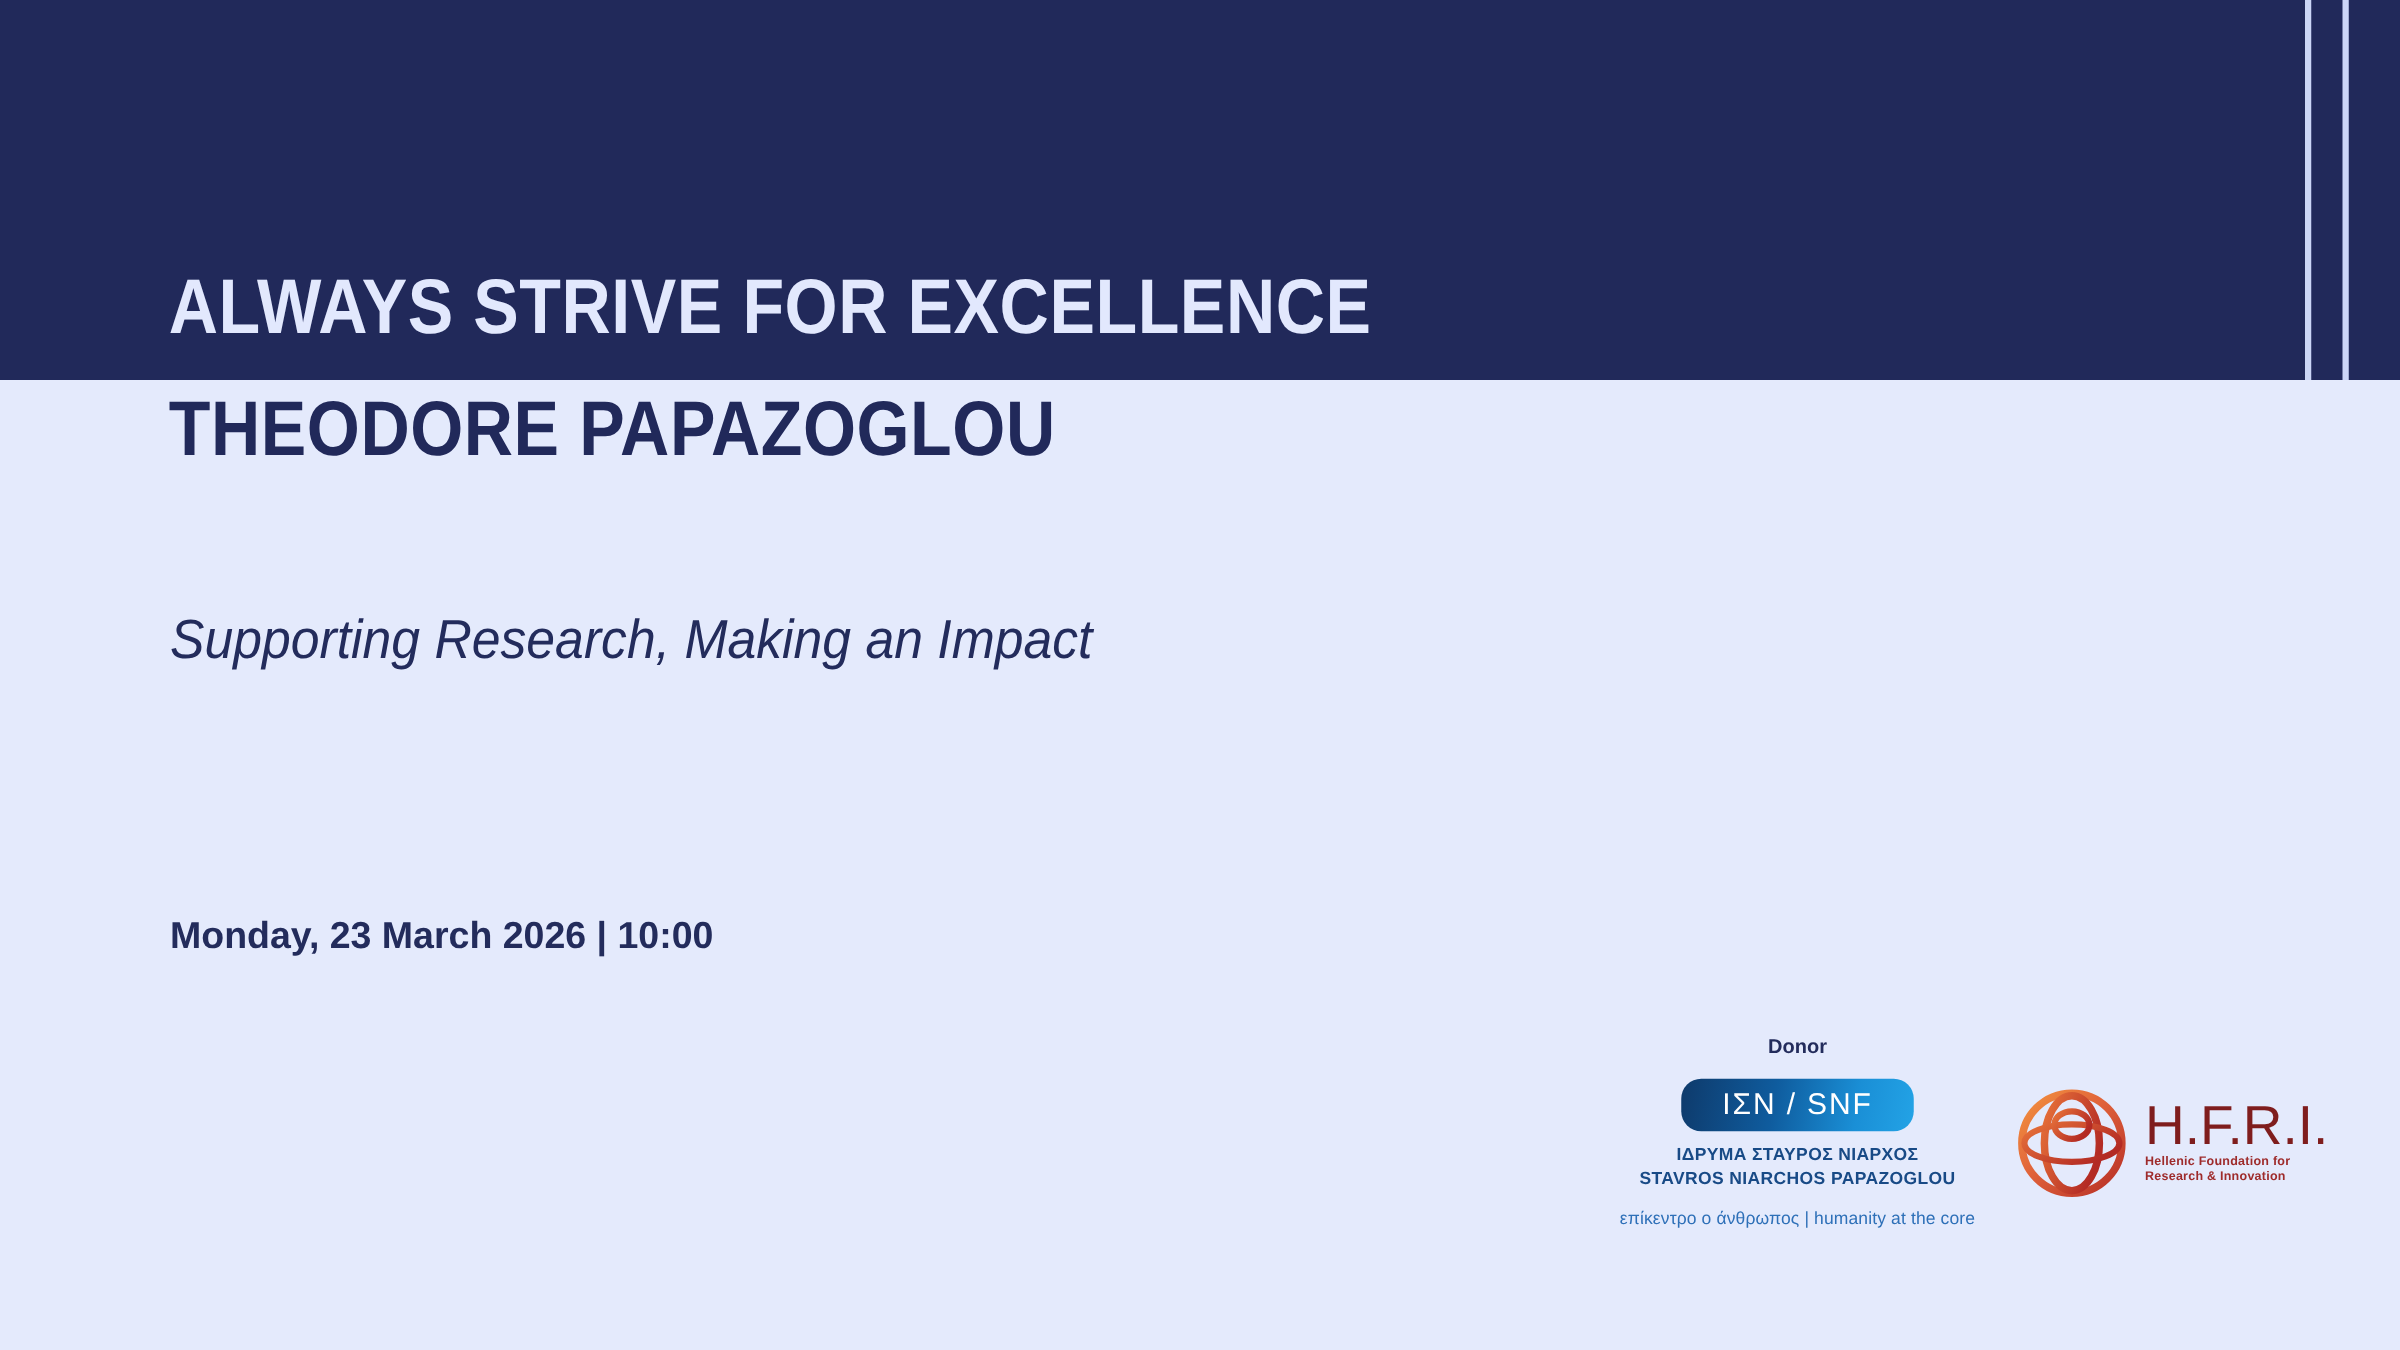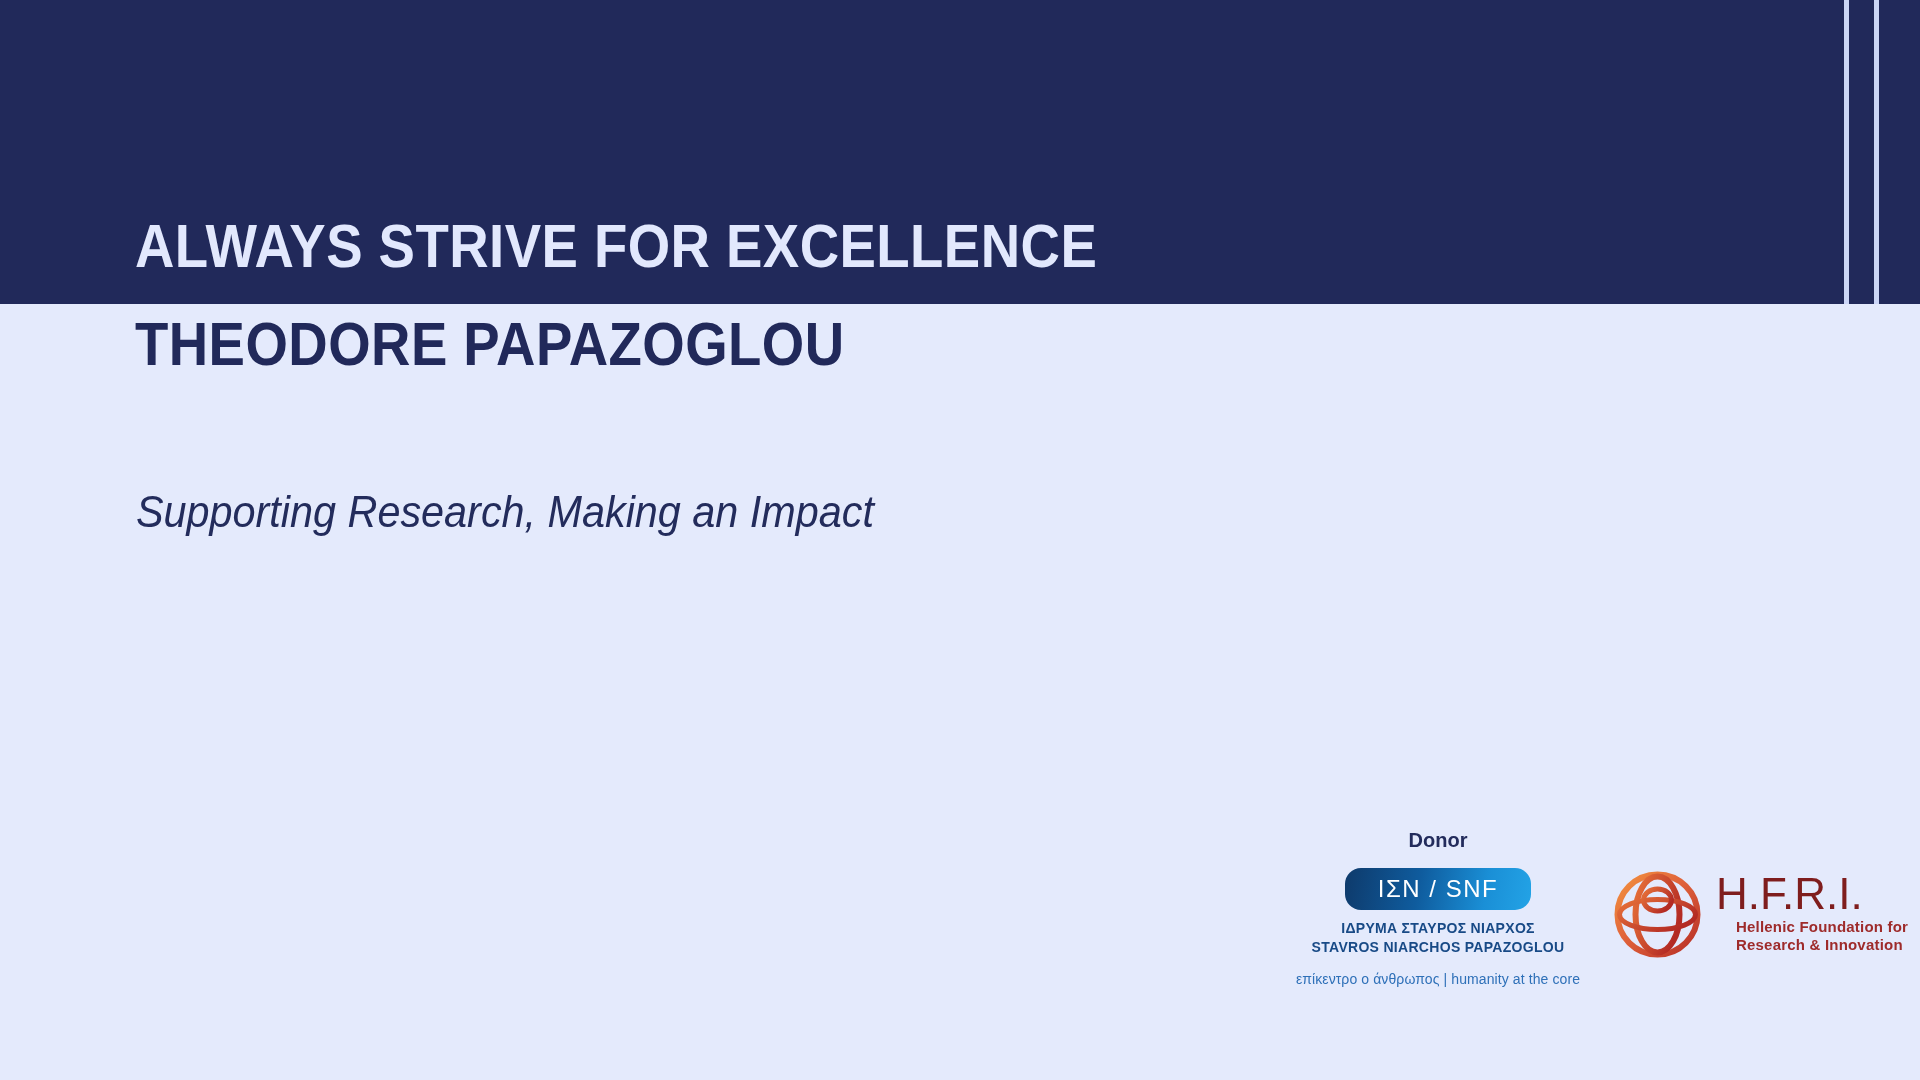--- a/index.html
+++ b/index.html
@@ -83,21 +83,21 @@
   
   .donor-block {
     position:absolute;
     left:1283px; top:828px;
     width:310px;
     text-align:center;
   }
   .donor-label {
     font-family:"Liberation Sans", sans-serif;
     font-weight:700;
-    font-size:20px;
+    font-size:16px;
     color:#232c5c;
     line-height:1.2;
   }
   .snf-box {
     width:186px; height:42px;
     margin:16px auto 0 auto;
     background:linear-gradient(100deg, #0e3a6b 0%, #0f5c9e 40%, #1a8fd6 75%, #23a3e6 100%);
     display:flex;
     align-items:center;
     justify-content:center;
@@ -145,44 +145,44 @@
     font-family:"Liberation Sans", sans-serif;
     font-weight:400;
     font-size:44px;
     line-height:0.92;
     color:#7f1d1d;
     letter-spacing:0px;
   }
   .hfri-sub1, .hfri-sub2 {
     font-family:"Liberation Sans", sans-serif;
     font-weight:700;
-    font-size:15px;
+    font-size:10px;
     line-height:1.22;
     color:#9e2b2b;
     letter-spacing:0.2px;
-    margin-left:20px;
   }
   .hfri-sub1 { margin-top:3px; }
 </style>
 </head>
 <body>
 
 <div id="slide">
 
   <div class="header-band">
     <div class="accent-line accent-line-1"></div>
     <div class="accent-line accent-line-2"></div>
   </div>
 
   <div class="title-line title-line-1">ALWAYS STRIVE FOR EXCELLENCE</div>
 
   <div class="title-line title-line-2">THEODORE PAPAZOGLOU</div>
 
   <div class="subtitle">Supporting Research, Making an Impact</div>
 
+  <div class="date-line">Monday, 23 March 2026 | 10:00</div>
 
   <div class="donor-block">
     <div class="donor-label">Donor</div>
 
     <div class="snf-box">
       <span class="snf-box-text">ΙΣΝ  /  SNF</span>
     </div>
 
     <div class="snf-name-gr">ΙΔΡΥΜΑ ΣΤΑΥΡΟΣ ΝΙΑΡΧΟΣ</div>
 

